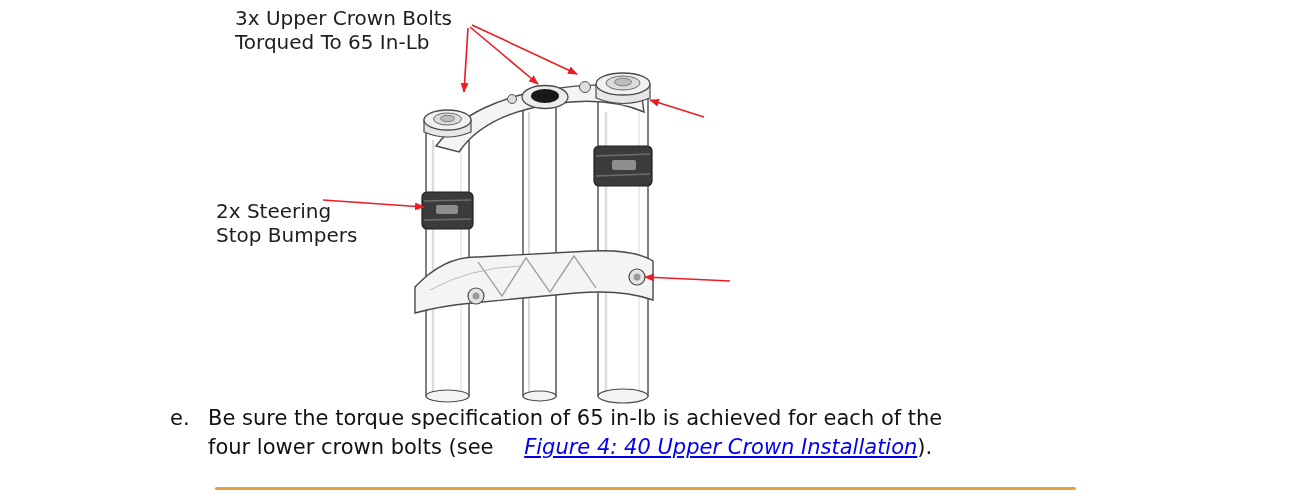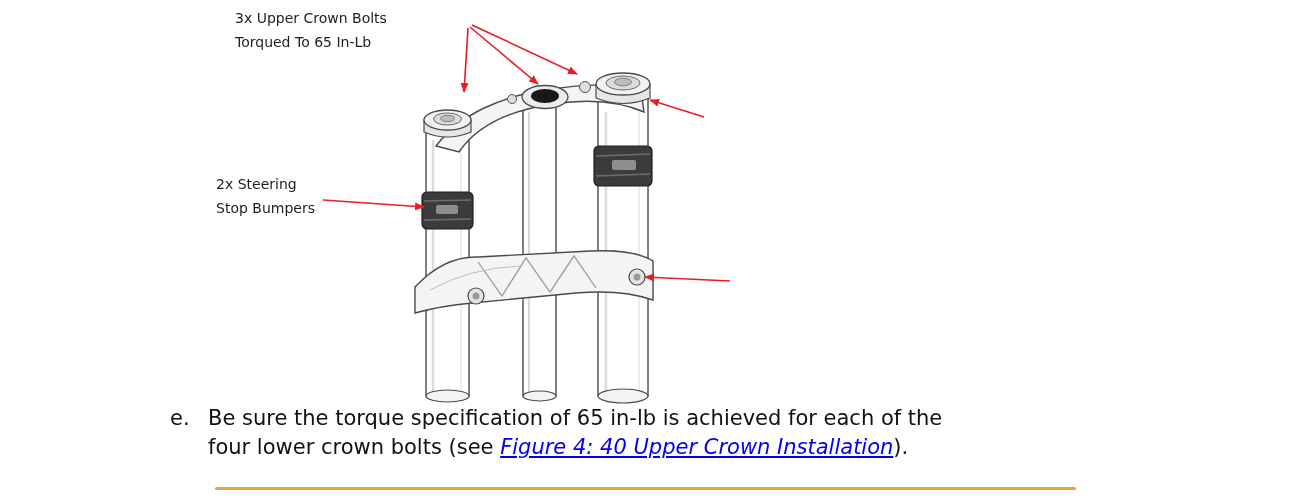--- a/index.html
+++ b/index.html
@@ -9,28 +9,28 @@
     width: 1290px;
     height: 502px;
     background: #ffffff;
     font-family: "DejaVu Sans", "Liberation Sans", sans-serif;
     color: #1c1c1c;
     overflow: hidden;
   }
   .diagram { position: absolute; left: 0; top: 0; }
   .callout {
     position: absolute;
-    font-size: 14px;
+    font-size: 20px;
     line-height: 24px;
     white-space: pre-wrap;
     color: #1d1d1d;
   }
   .callout-1 { left: 235px; top: 6px; }
   .callout-2 { left: 708px; top: 104px; }
-  .callout-3 { left: 216px; top: 172px; }
+  .callout-3 { left: 216px; top: 199px; }
   .callout-4 { left: 736px; top: 268px; }
   .instruction {
     position: absolute;
     left: 170px;
     top: 404px;
     display: flex;
     font-size: 21px;
     line-height: 29px;
     color: #111111;
   }
@@ -141,19 +141,19 @@
 
   <div class="callout callout-1">3x Upper Crown Bolts
 Torqued To 65 In-Lb</div>
   <div class="callout callout-3">2x Steering
 Stop Bumpers</div>
 
   <div class="instruction">
     <div class="marker">e.</div>
     <div class="text">
       <span>Be sure the torque specification of 65 in-lb is achieved for each of the</span><br>
-      <span>four lower crown bolts (see </span><a href="#" class="fig-link" style="color: rgb(0, 0, 238);">Figure 4: 40 Upper Crown Installation</a><span>).</span>
+      <span>four lower crown bolts (see </span><a href="#" class="fig-link" style="color: rgb(0, 0, 238); margin-left: 24px;">Figure 4: 40 Upper Crown Installation</a><span>).</span>
     </div>
   </div>
 
   <div class="note-top" style="background: rgb(231, 163, 59);"></div>
 
 </div>
 
 </body></html>

